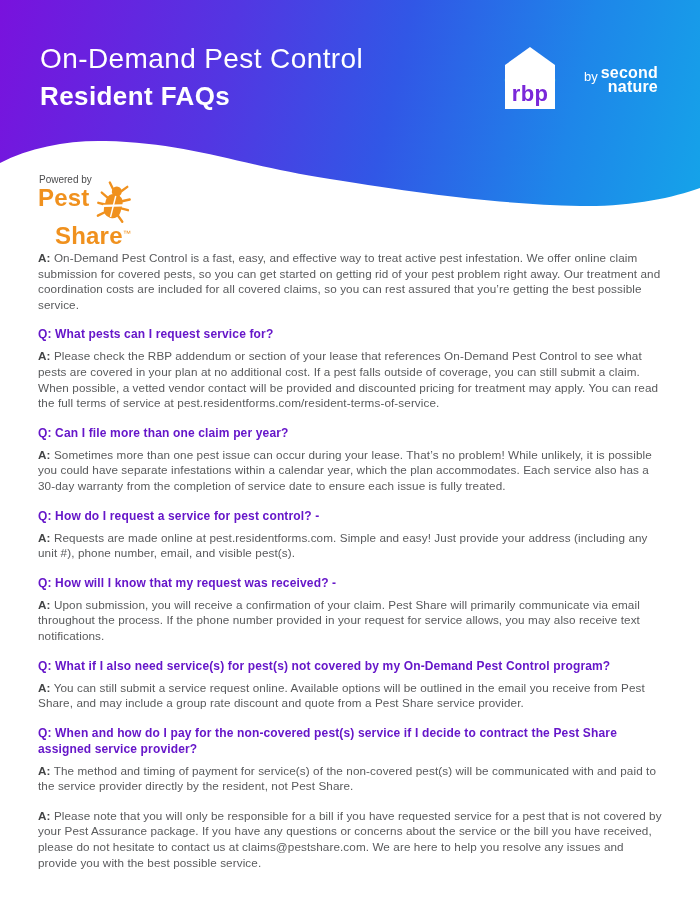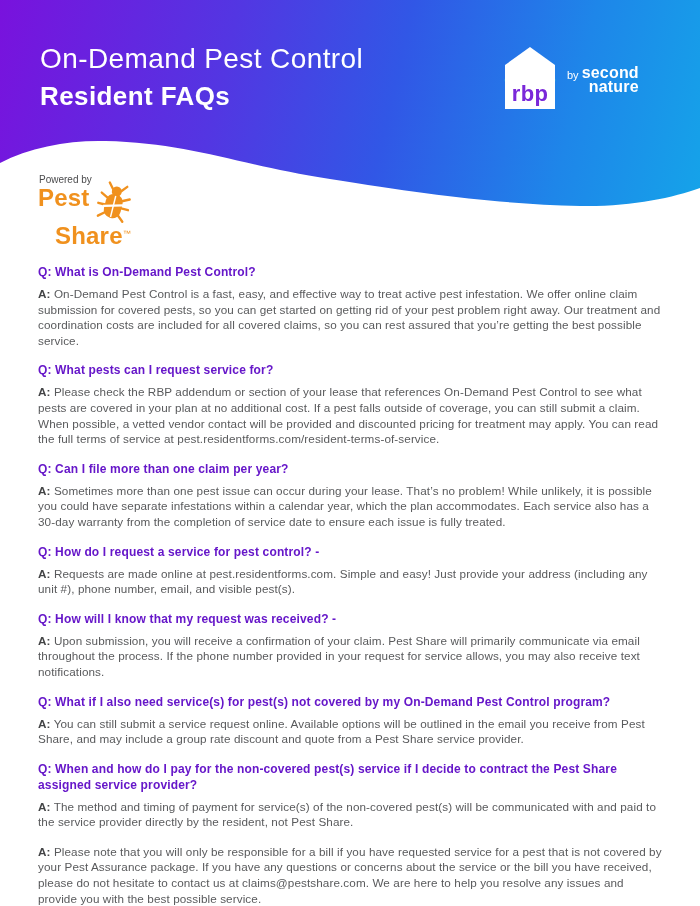--- a/index.html
+++ b/index.html
@@ -19,21 +19,21 @@
   .title-block{position:absolute;left:40px;top:42px;color:#ffffff;}
   .title-line1{font-size:28px;font-weight:400;letter-spacing:.4px;line-height:34px;}
   .title-line2{font-size:26px;font-weight:700;letter-spacing:.4px;line-height:32px;margin-top:4px;}
   
   .rbp-logo{position:absolute;left:503px;top:47px;width:54px;height:64px;}
   .rbp-diamond{position:absolute;left:7px;top:13px;width:40px;height:40px;background:#2FC5CE;border-radius:7px;transform:rotate(45deg);}
   .rbp-house{position:absolute;left:2px;top:0;width:50px;height:62px;background:#ffffff;
     clip-path:polygon(50% 0%,100% 29%,100% 100%,0% 100%,0% 29%);}
   .rbp-text{position:absolute;left:0;top:26px;width:54px;text-align:center;color:#7A28D9;font-weight:700;font-size:22px;letter-spacing:.3px;margin-top:8px;}
   .sn-block{position:absolute;left:567px;top:66px;display:flex;color:#ffffff;}
-  .sn-by{font-size:11px;font-weight:400;margin:3px 3px 0 0;}
+  .sn-by{font-size:13px;font-weight:400;margin:3px 3px 0 17px;}
   .sn-words{text-align:right;font-size:16px;font-weight:700;line-height:14px;letter-spacing:.2px;}
   
   .pestshare{position:absolute;left:38px;top:174px;}
   .powered-by{font-size:10px;color:#4B4B4D;margin:0 0 2px 1px;}
   .ps-row{display:flex;align-items:flex-start;}
   .ps-word{color:#F0911E;font-weight:700;font-size:24px;line-height:22px;letter-spacing:.2px;}
   .ps-word2{margin:-2px 10px 0 17px;}
   .ps-tm{font-size:8px;vertical-align:8px;font-weight:400;}
   .bug-icon{margin-left:6px;margin-top:-6px;}
   
@@ -99,21 +99,20 @@
       </svg>
     </div>
     <div class="ps-word ps-word2"><span>Share</span><span class="ps-tm">™</span></div>
   </div>
 
 </div>
 
 <div class="content">
 
   <div>
-    <div class="faq-q">Q: What is On-Demand Pest Control?</div>
     <p class="faq-a"><span class="a-label">A:</span> <span>On-Demand Pest Control is a fast, easy, and effective way to treat active pest infestation. We offer online claim submission for covered pests, so you can get started on getting rid of your pest problem right away. Our treatment and coordination costs are included for all covered claims, so you can rest assured that you’re getting the best possible service.</span></p>
   </div>
 
   <div>
     <div class="faq-q">Q: What pests can I request service for?</div>
     <p class="faq-a"><span class="a-label">A:</span> <span>Please check the RBP addendum or section of your lease that references On-Demand Pest Control to see what pests are covered in your plan at no additional cost. If a pest falls outside of coverage, you can still submit a claim. When possible, a vetted vendor contact will be provided and discounted pricing for treatment may apply. You can read the full terms of service at pest.residentforms.com/resident-terms-of-service.</span></p>
   </div>
 
   <div>
     <div class="faq-q">Q: Can I file more than one claim per year?</div>

